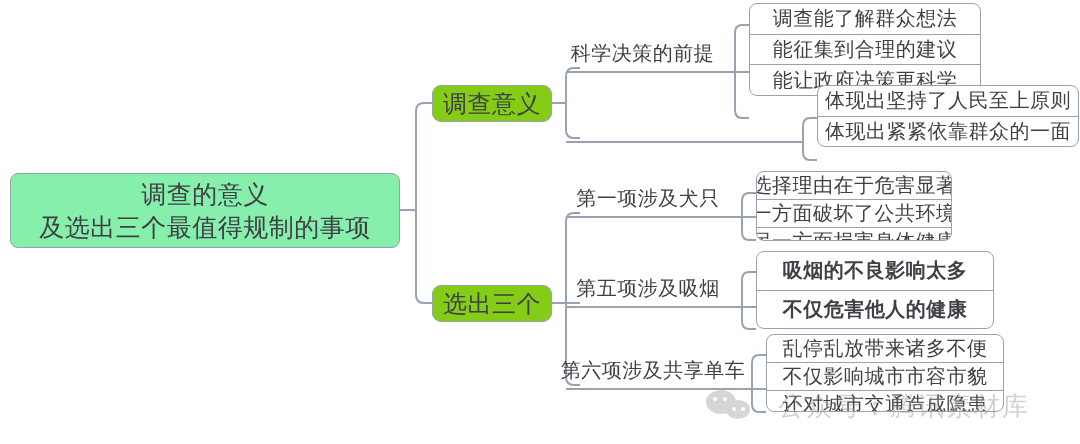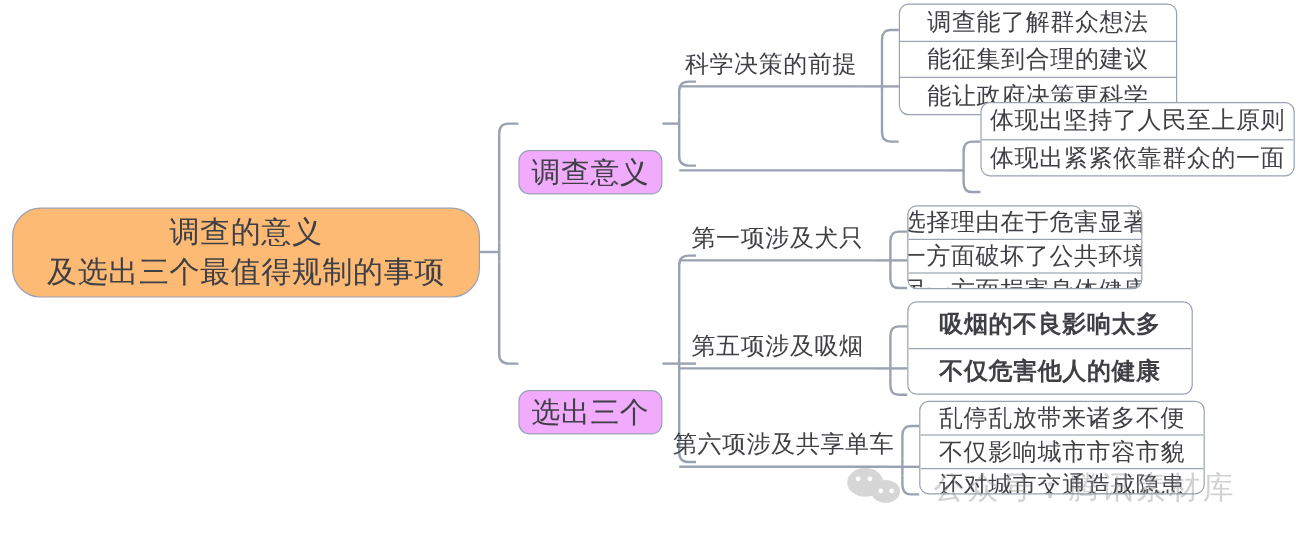--- a/index.html
+++ b/index.html
@@ -31,33 +31,32 @@
     box-sizing: border-box;
     display: flex;
     align-items: center;
     justify-content: center;
     color: #3f3f46;
     white-space: nowrap;
     letter-spacing: 0.5px;
   }
   .root {
     border: 1px solid #9aa2b1;
-    border-radius: 24px;
-    background: #fdba74;
+    border-radius: 8px;
+    background: #86efac;
     flex-direction: column;
     line-height: 1.30;
     font-size: 25px;
   }
   .root .ln { display:block; }
   .branch {
     border: 1px solid #9aa2b1;
     border-radius: 9px;
-    background: #f0abfc;
+    background: #84cc16;
     font-size: 24px;
-    margin-top: 40px;
   }
   
   .mid {
     font-size: 20px;
     align-items: flex-start;
     padding-bottom: 2px;
     justify-content: center;
   }
   
   .leafgroup {

